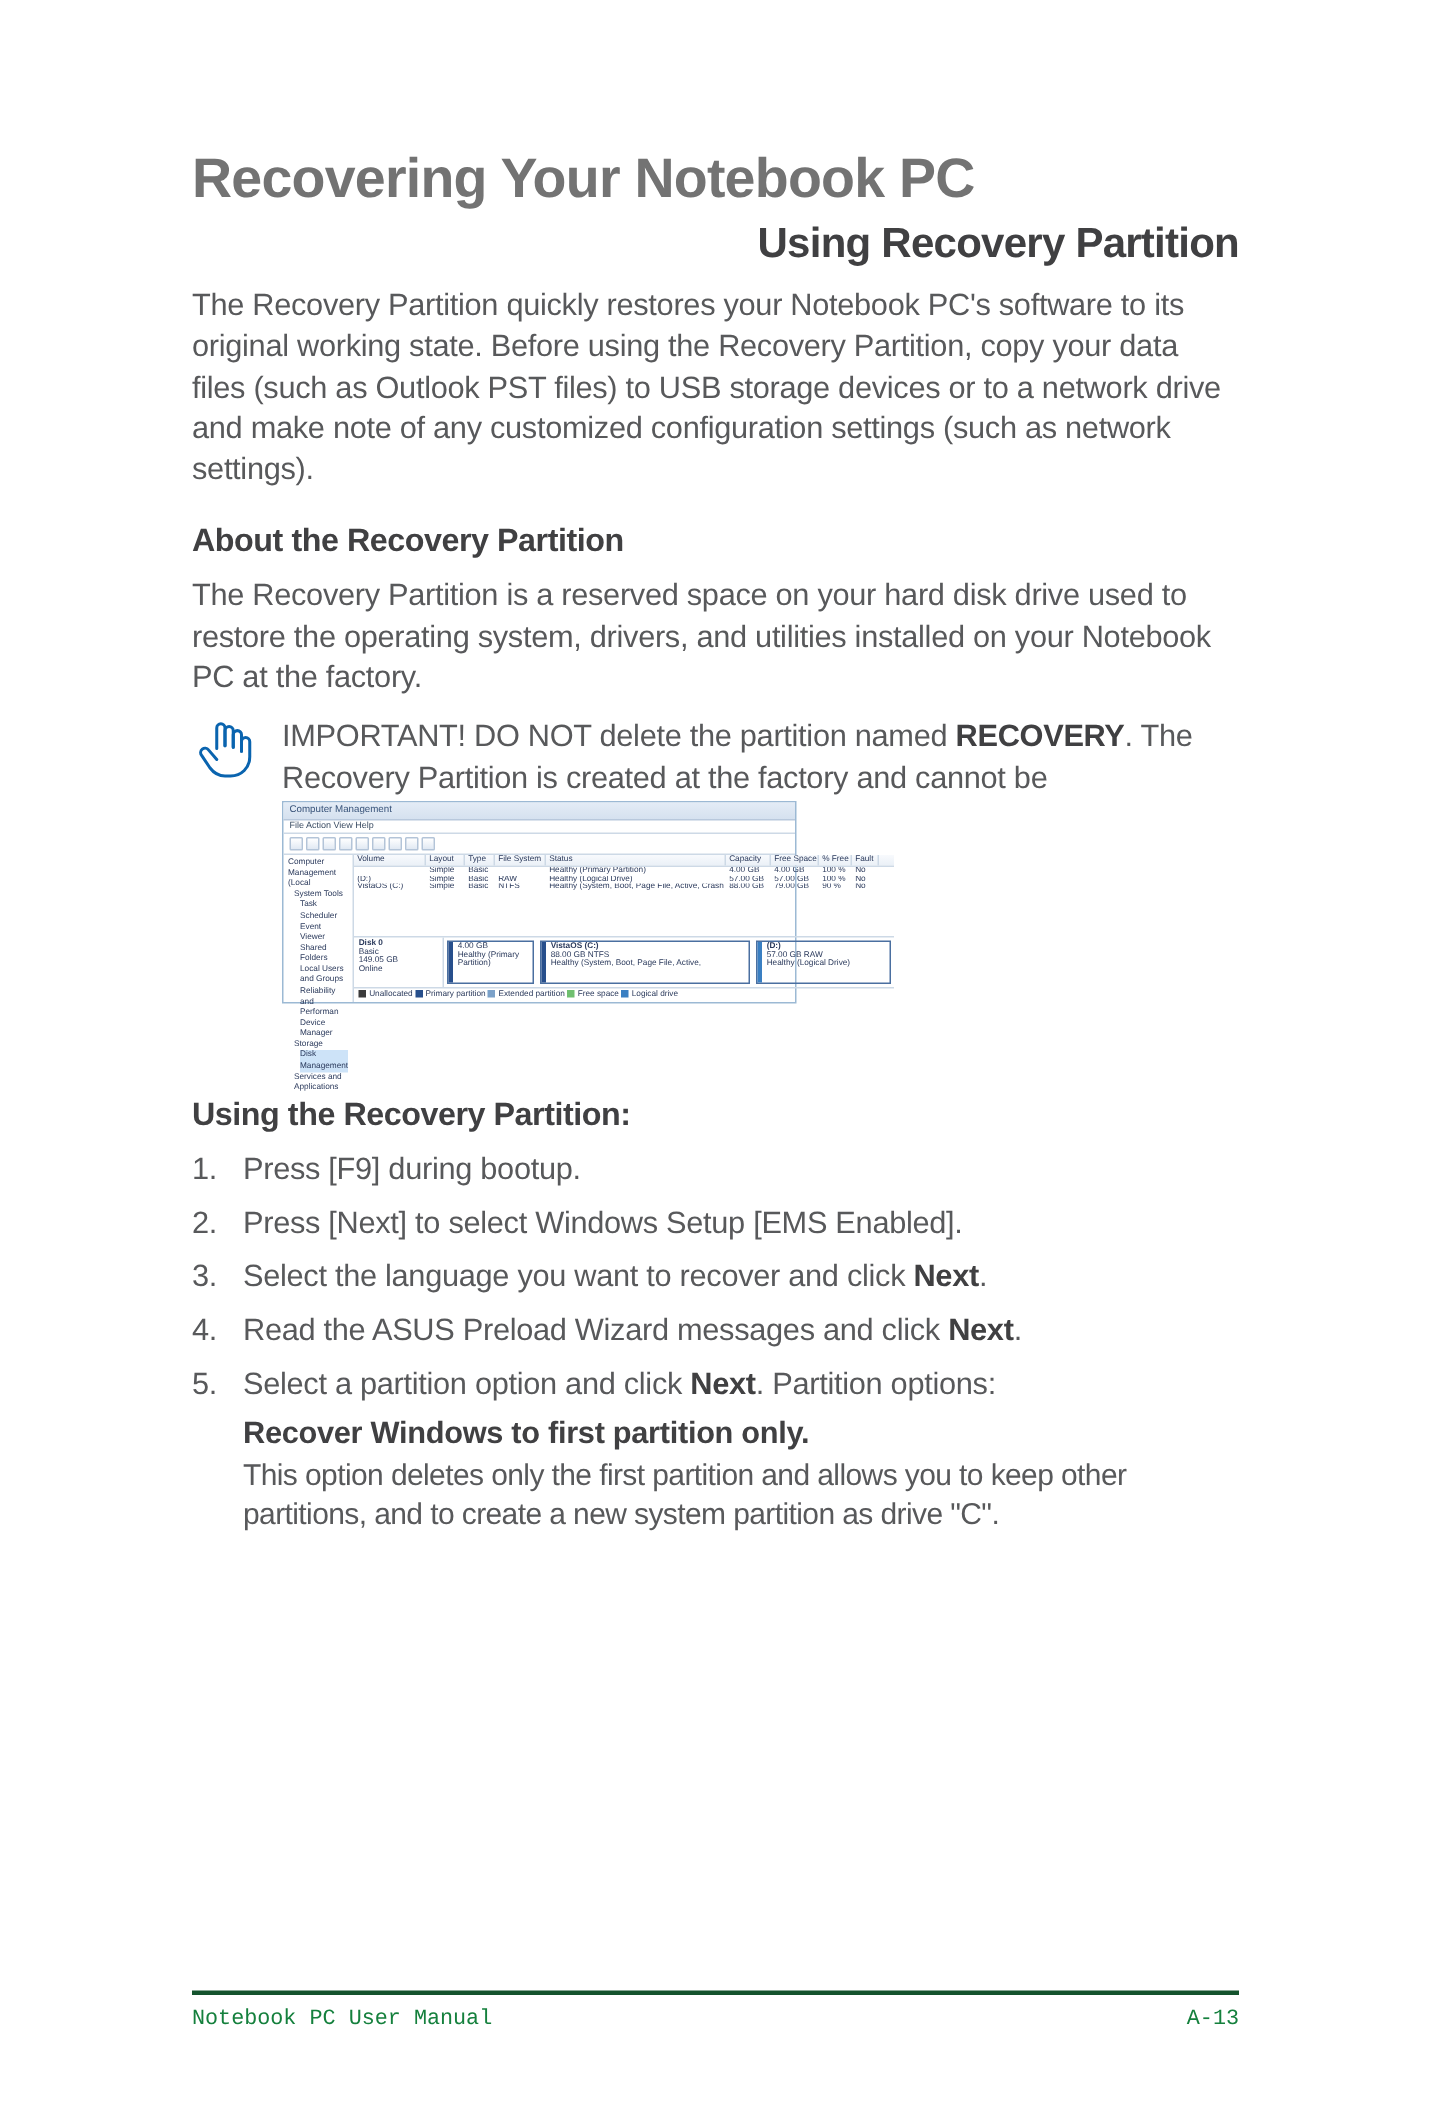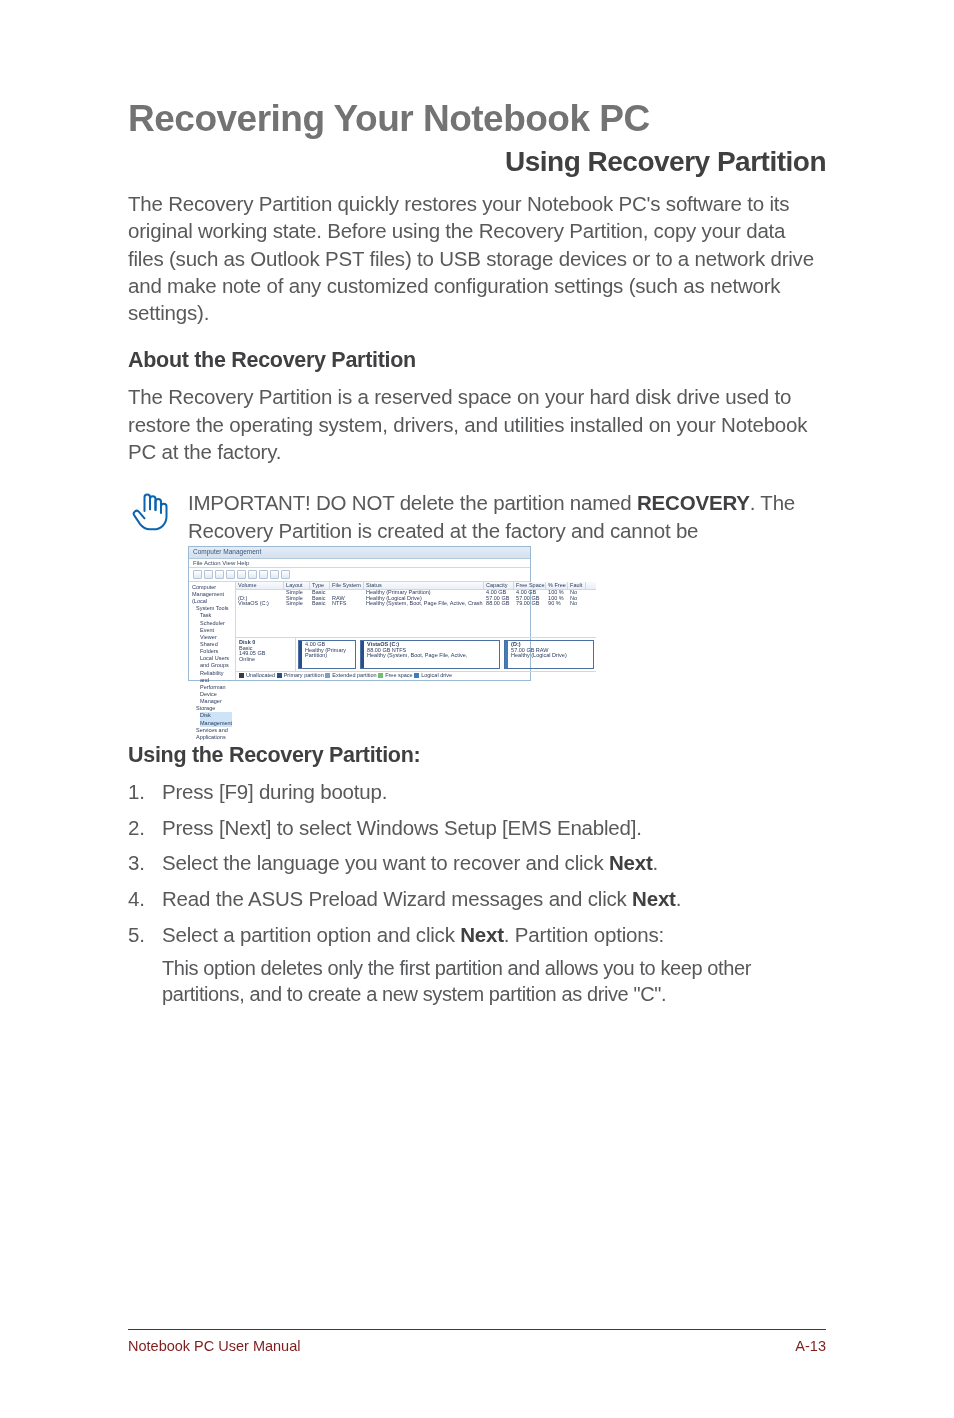--- a/index.html
+++ b/index.html
@@ -37,21 +37,21 @@
     }
     p.body {
       font-size: 20.5px;
       line-height: 1.33;
       color: #58595b;
       letter-spacing: -0.2px;
     }
     .important-row {
       display: flex;
       align-items: flex-start;
-      margin-top: 24px;
+      margin-top: 12px;
     }
     .hand-icon {
       width: 60px;
       flex: none;
       color: #0a64af;
       font-size: 38px;
       padding-top: 0px;
     }
     .important-content { flex: 1; }
     .important-content p { font-size: 20.5px; line-height: 1.35; letter-spacing: -0.2px; }
@@ -90,24 +90,24 @@
     h3.using { margin-top: 62px; }
     ol.steps { list-style: none; counter-reset: step; margin-top: 10px; }
     ol.steps > li { counter-increment: step; position: relative; padding-left: 34px; font-size: 20.5px; line-height: 1.35; margin-bottom: 8px; letter-spacing:-0.2px; }
     ol.steps > li::before { content: counter(step) "."; position: absolute; left: 0; }
     .sub { margin-left: 34px; margin-top: 6px; }
     .sub-title { font-weight: 700; font-size: 20.5px; color: #404042; margin-bottom: 4px; letter-spacing:-0.2px; }
     .sub-body { font-size: 20px; line-height: 1.28; letter-spacing:-0.4px; }
     .footer {
       position: absolute;
       left: 128px; right: 128px; bottom: 64px;
-      border-top: 1px solid #14532d;
+      border-top: 3px solid #14532d;
       padding-top: 8px;
       display: flex; justify-content: space-between;
-      font-size: 14.5px; color: #7f1d1d;
+      font-size: 14.5px; color: #15803d; font-family: Liberation Mono, monospace;
     }
     b { font-weight: 700; color: #404042; }
   </style>
 </head>
 <body>
 
 <h1>Recovering Your Notebook PC</h1>
 
 <h2>Using Recovery Partition</h2>
 <p class="body">The Recovery Partition quickly restores your Notebook PC's software to its original working state. Before using the Recovery Partition, copy your data files (such as Outlook PST files) to USB storage devices or to a network drive and make note of any customized configuration settings (such as network settings).</p>
@@ -245,20 +245,21 @@
 <h3 class="using">Using the Recovery Partition:</h3>
 <ol class="steps" id="steps">
     <li>Press [F9] during bootup.</li>
     <li>Press [Next] to select Windows Setup [EMS Enabled].</li>
     <li><span>Select the language you want to recover and click </span><b>Next</b><span>.</span></li>
     <li><span>Read the ASUS Preload Wizard messages and click </span><b>Next</b><span>.</span></li>
     <li><span>Select a partition option and click </span><b>Next</b><span>. Partition options:</span></li>
   </ol>
 
 <div class="sub">
+  <div class="sub-title">Recover Windows to first partition only.</div>
   <p class="sub-body">This option deletes only the first partition and allows you to keep other partitions, and to create a new system partition as drive "C".</p>
 </div>
 <div class="sub" style="margin-top:12px">
 </div>
 
 <div class="footer">
   <span>Notebook PC User Manual</span>
   <span>A-13</span>
 </div>
 

